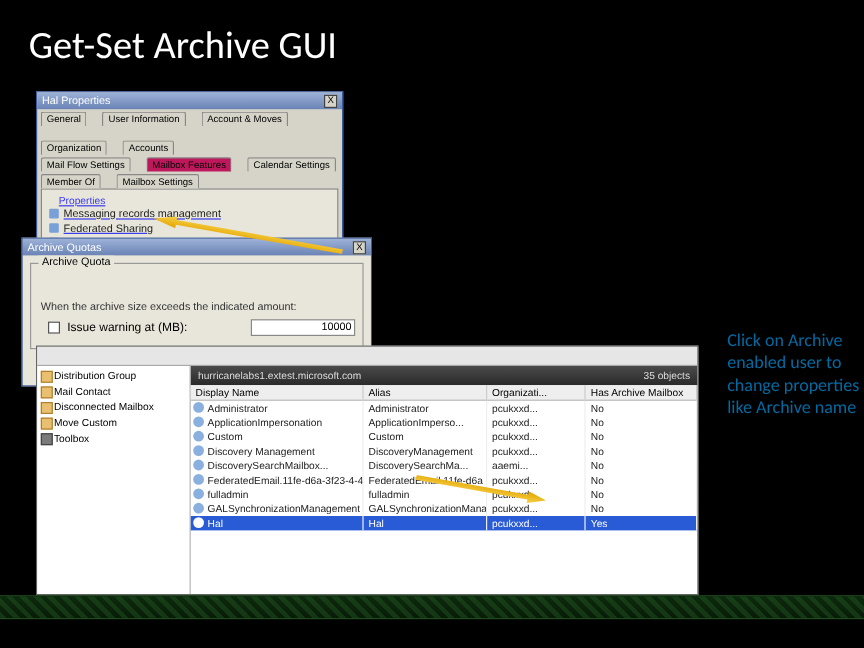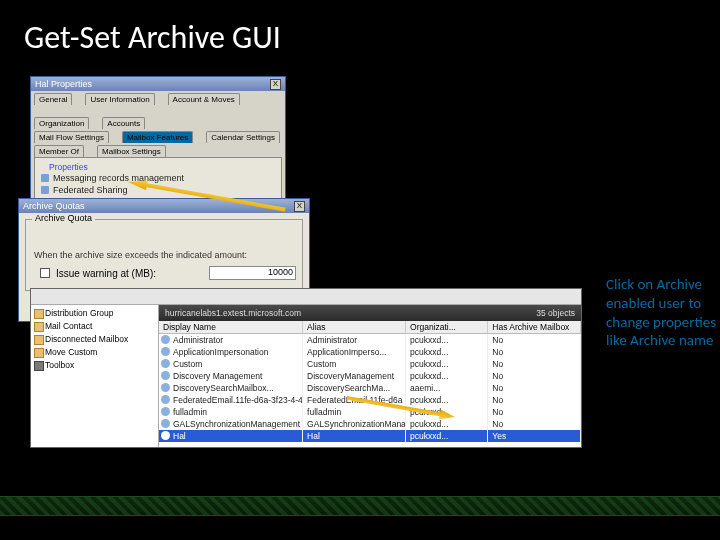--- a/index.html
+++ b/index.html
@@ -29,21 +29,21 @@
     width: 11px; height: 11px; background: #d6d4c8;
     border: 1px solid #444; font-size: 8px; line-height: 8px;
     text-align: center; color: #000;
   }
   .tabs { display: flex; flex-wrap: wrap; padding: 2px 3px 0 3px; gap: 12px; }
   .tab {
     background: #d6d4c8; border: 1px solid #888; border-bottom: none;
     padding: 1px 4px; font-size: 8px; margin-right: 1px;
     border-radius: 2px 2px 0 0; position: relative;
   }
-  .tab.active { background: #0369a1; z-index: 2; }
+  .tab.active { background: #be185d; z-index: 2; }
   .panel {
     margin: 0 3px 3px 3px; background: #e8e6da;
     border: 1px solid #888; padding: 4px; font-size: 9px;
     color: #3a3aee;
   }
   .feat-list { list-style: none; }
   .feat-list li { padding: 1px 0 1px 14px; position: relative; color: #222; }
   .feat-list li::before {
     content:''; position:absolute; left:2px; top:2px;
     width:8px; height:8px; background:#7aa0d8; border-radius:1px;
@@ -62,21 +62,21 @@
   .aq-row { display:flex; align-items:center; gap:6px; padding-left:6px; }
   .chk { width:10px; height:10px; border:1px solid #555; background:#fff; }
   .aq-input {
     width:87px; height:14px; background:#fff; border:1px solid #888;
     text-align:right; font-size:9px; padding:0 2px; margin-left:auto;
   }
   .aq-btns { text-align:right; padding:6px 4px; }
 
   
   .emc {
-    position:absolute; left:30px; top:288px; width:552px; height:160px;
+    position:absolute; left:30px; top:288px; width:552px; height:208px;
     background:#cfcfcf; border:1px solid #666; font-family:Tahoma,sans-serif;
     font-size:9px; color:#000;
   }
   .emc-tb { height:16px; background:#e6e6e6; border-bottom:1px solid #aaa; }
   .emc-wrap { display:flex; height:calc(100% - 16px); }
   .tree {
     width:128px; background:#fff; border-right:1px solid #aaa;
     padding:2px 2px; overflow:hidden;
   }
   .tree ul { list-style:none; }
@@ -162,21 +162,21 @@
   </div>
   <div class="tabs">
     <div class="tab">Mail Flow Settings</div>
     <div class="tab active">Mailbox Features</div>
     <div class="tab">Calendar Settings</div>
   </div>
   <div class="tabs">
     <div class="tab">Member Of</div>
     <div class="tab">Mailbox Settings</div>
   </div>
-  <div class="panel" style="height:68px;">
+  <div class="panel" style="height:68px;text-decoration:underline;">
     <div style="color:#3a3aee; font-size:8.5px; padding-left:10px;">Properties</div>
     <ul class="feat-list">
       <li>Messaging records management</li>
       <li>Federated Sharing</li>
       <li>Storage Toolbox</li>
       <li>Archive Quotas</li>
     </ul>
   </div>
   <div style="position:absolute; bottom:4px; left:0; right:0;" class="dlg-btns">
     <span class="btn">OK</span>

